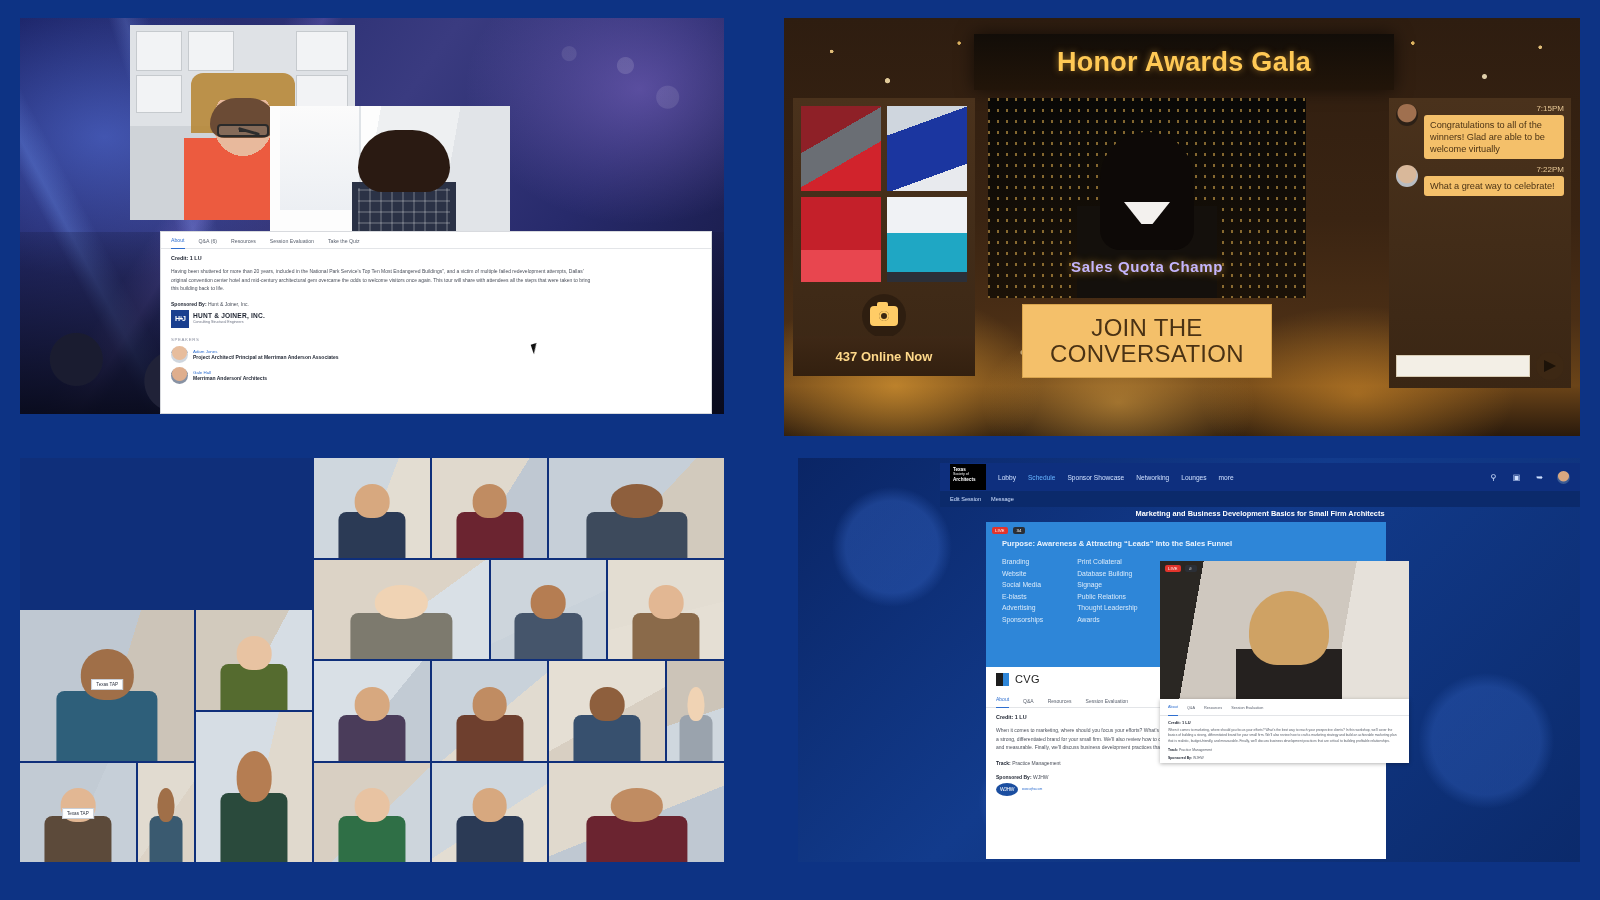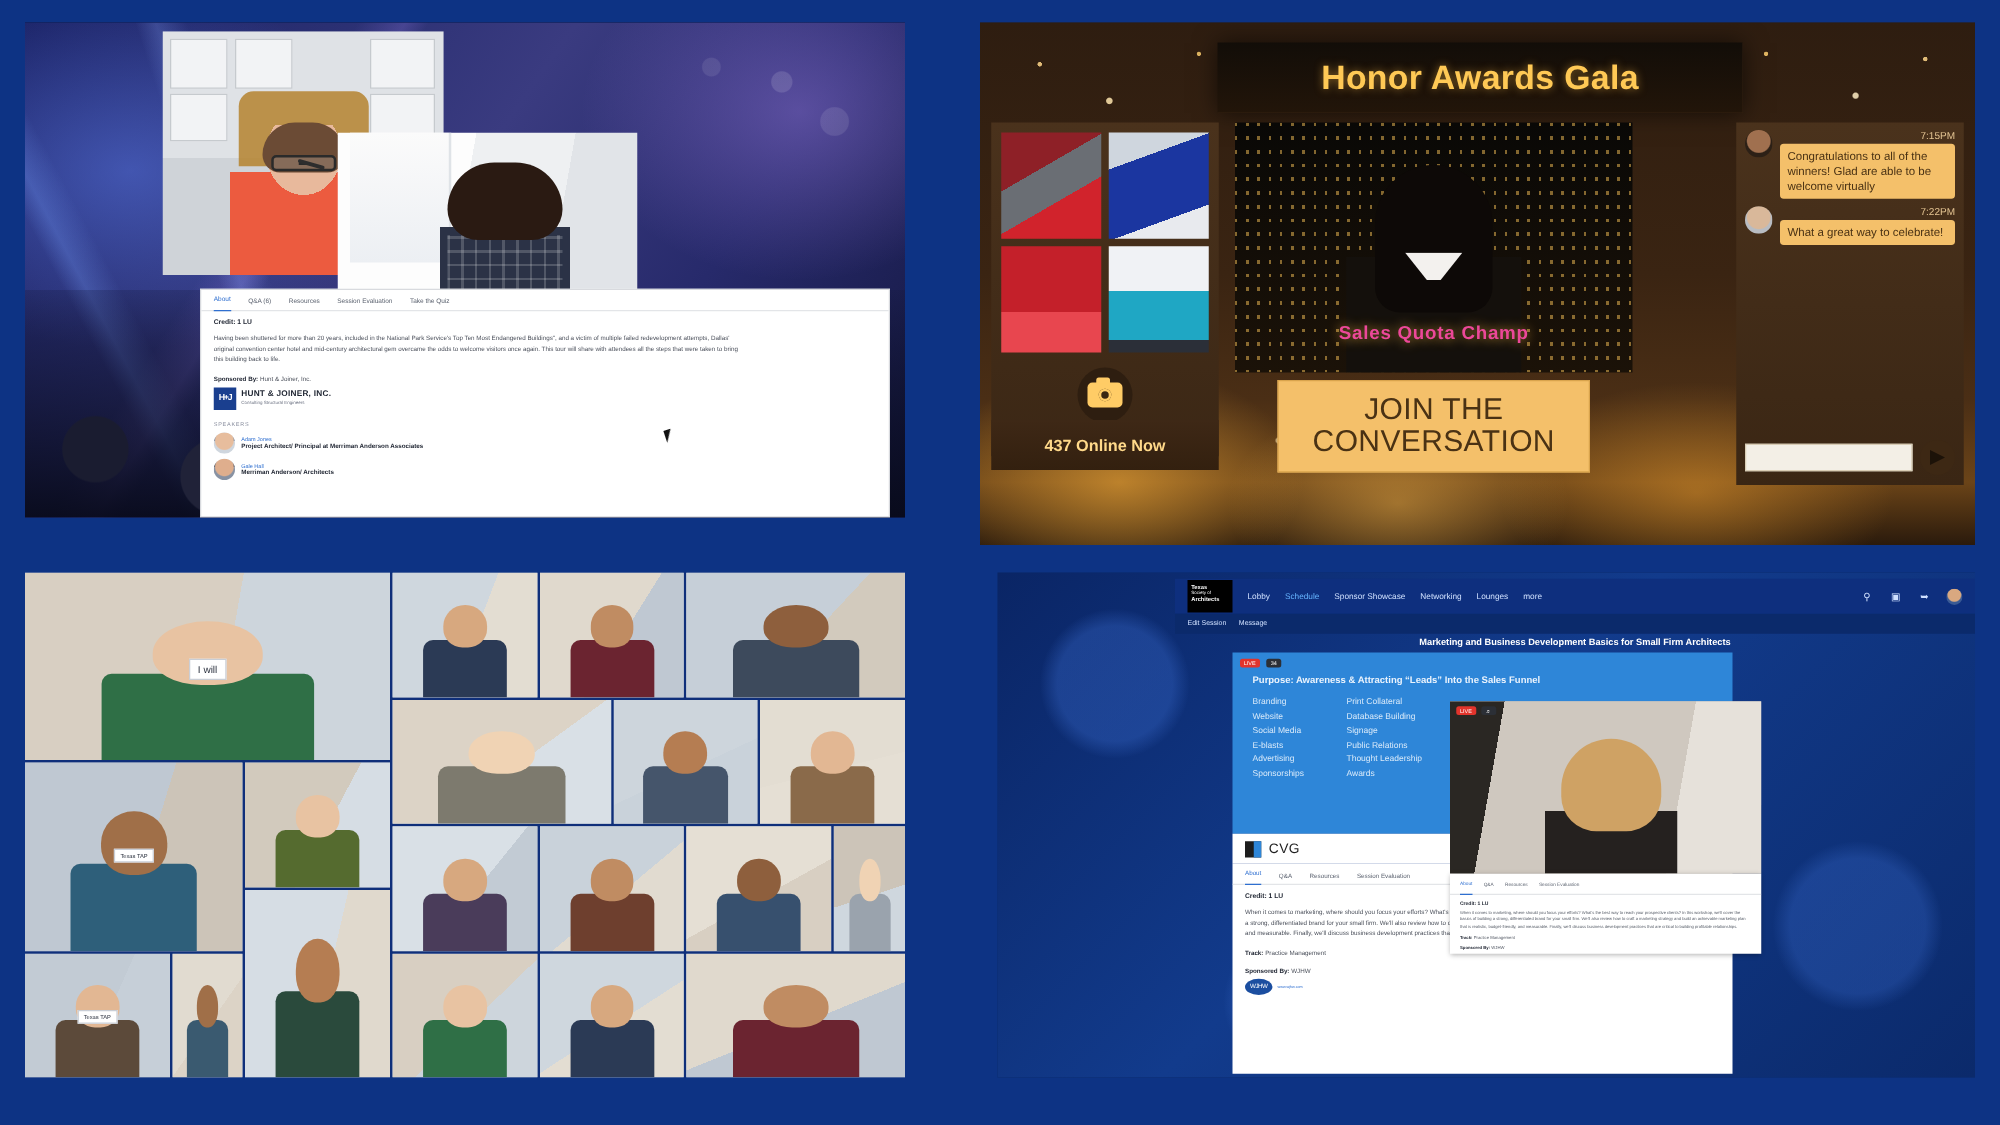--- a/index.html
+++ b/index.html
@@ -221,21 +221,21 @@
     background:
       radial-gradient(ellipse 31px 38px at 50% 44px, #c98d63 0 100%, transparent 100%),
       linear-gradient(to bottom, transparent 0 78px, #14100c 78px 100%);
   }
   .host-hair{position:absolute; left:50%; top:4px; transform:translateX(-50%);
     width:94px; height:118px; background:#0d0907; border-radius:47px 47px 20px 20px;}
   .host-collar{position:absolute; left:50%; top:74px; transform:translateX(-50%);
     width:46px; height:22px; background:#f3f1ee; clip-path:polygon(0 0,100% 0,62% 100%,38% 100%);}
   .sales-champ{
     position:absolute; left:204px; top:240px; width:318px; text-align:center;
-    font-size:15px; font-weight:bold; color:#ec4899; letter-spacing:.6px;
+    font-size:15px; font-weight:bold; color:#c4b5fd; letter-spacing:.6px;
     text-shadow:0 0 9px rgba(255,190,70,.75);
   }
   .jtc-btn{
     position:absolute; left:238px; top:286px; width:250px; height:74px;
     background:#f4c06a; border:1px solid #d9a44d;
     display:flex; flex-direction:column; align-items:center; justify-content:center;
     line-height:26px;
   }
   .jtc-btn span{font-size:24px; color:#4a3214; font-weight:400; letter-spacing:.3px;}
   .chat-col{
@@ -484,26 +484,20 @@
         <div class="chat-input" placeholder=""></div>
         <div class="send-btn">
           <div class="send-glyph"></div>
         </div>
       </div>
     </div>
   </div>
 
   <div class="panel" id="p3">
     <div class="mosaic" id="mosaic-grid">
-        <div class="m-cell" style="grid-area: 1 / 1 / span 3 / span 5;">
-          <div class="bgwall" style="background: linear-gradient(100deg, rgb(216, 207, 194) 0px, rgb(216, 207, 194) 55%, rgb(205, 213, 220) 55%, rgb(205, 213, 220) 100%);"></div>
-          <div class="torso" style="width: 58%; height: 46%; background: rgb(47, 111, 70);"></div>
-          <div class="head" style="width: 30%; height: 34%; bottom: 40%; background: rgb(232, 195, 162);"></div>
-          <div class="sign">I will</div>
-        </div>
         <div class="m-cell" style="grid-area: 1 / 6 / span 2 / span 2;">
           <div class="bgwall" style="background: linear-gradient(111deg, rgb(207, 215, 222) 0px, rgb(207, 215, 222) 55%, rgb(227, 221, 210) 55%, rgb(227, 221, 210) 100%);"></div>
           <div class="torso" style="width: 58%; height: 46%; background: rgb(43, 58, 85);"></div>
           <div class="head" style="width: 30%; height: 34%; bottom: 40%; background: rgb(215, 168, 127);"></div>
         </div>
         <div class="m-cell" style="grid-area: 1 / 8 / span 2 / span 2;">
           <div class="bgwall" style="background: linear-gradient(122deg, rgb(224, 217, 205) 0px, rgb(224, 217, 205) 55%, rgb(191, 200, 210) 55%, rgb(191, 200, 210) 100%);"></div>
           <div class="torso" style="width: 58%; height: 46%; background: rgb(107, 36, 48);"></div>
           <div class="head" style="width: 30%; height: 34%; bottom: 40%; background: rgb(192, 140, 98);"></div>
         </div>

